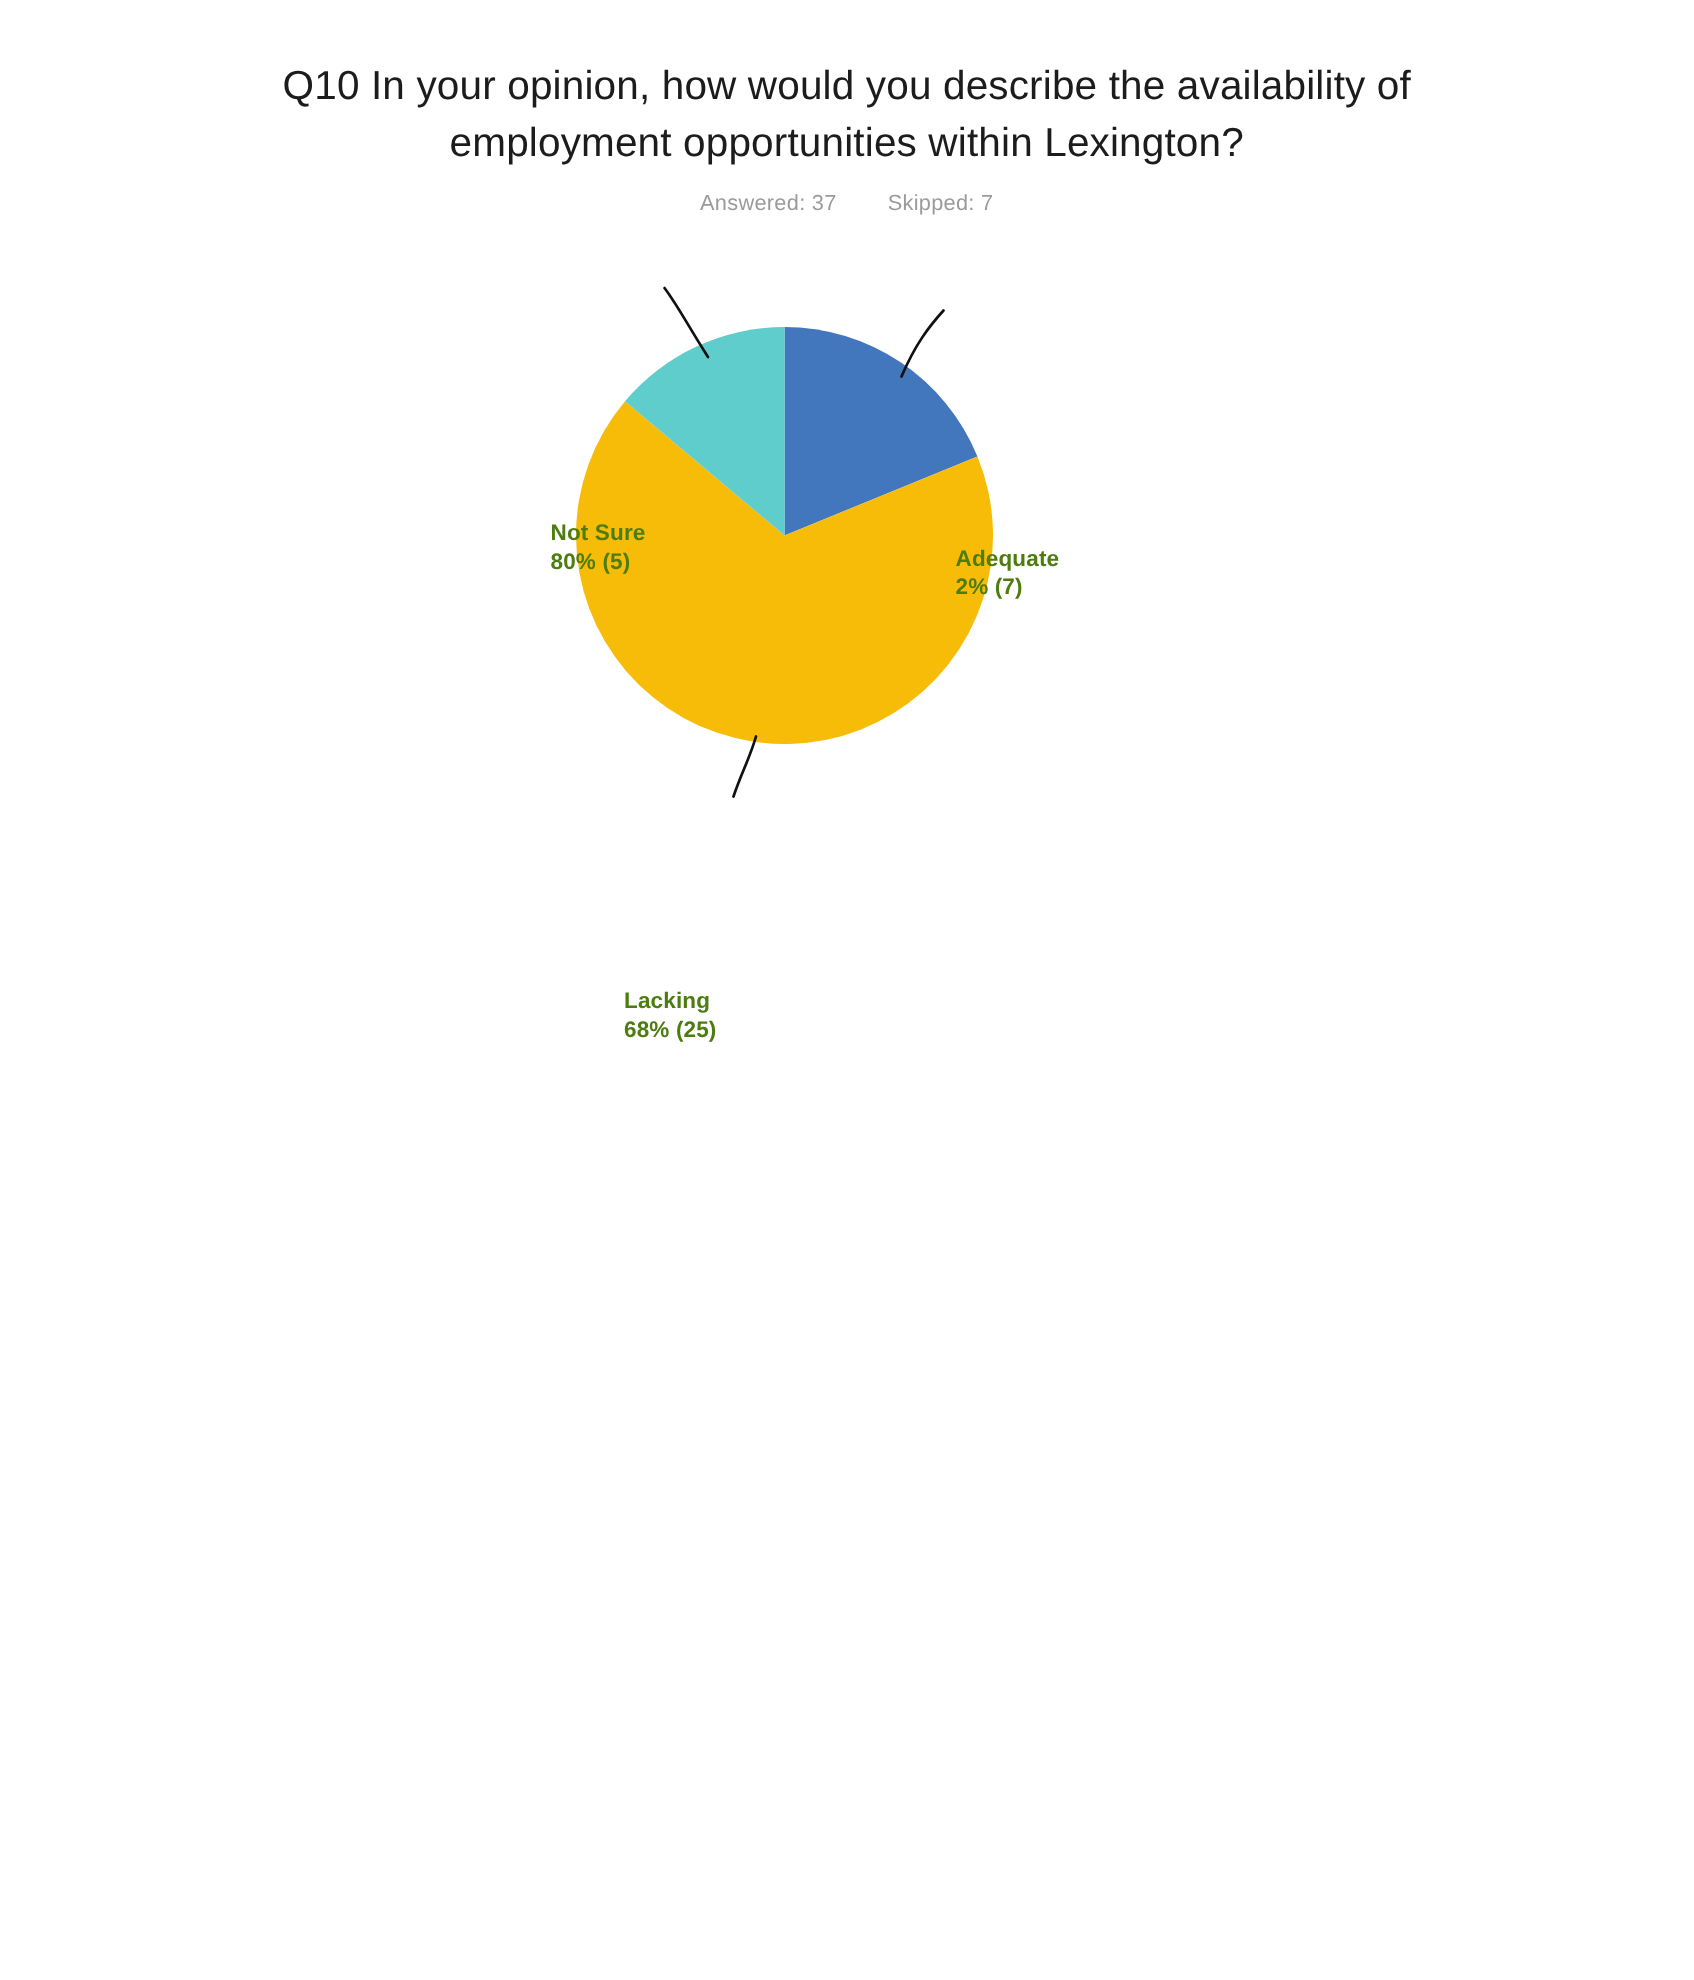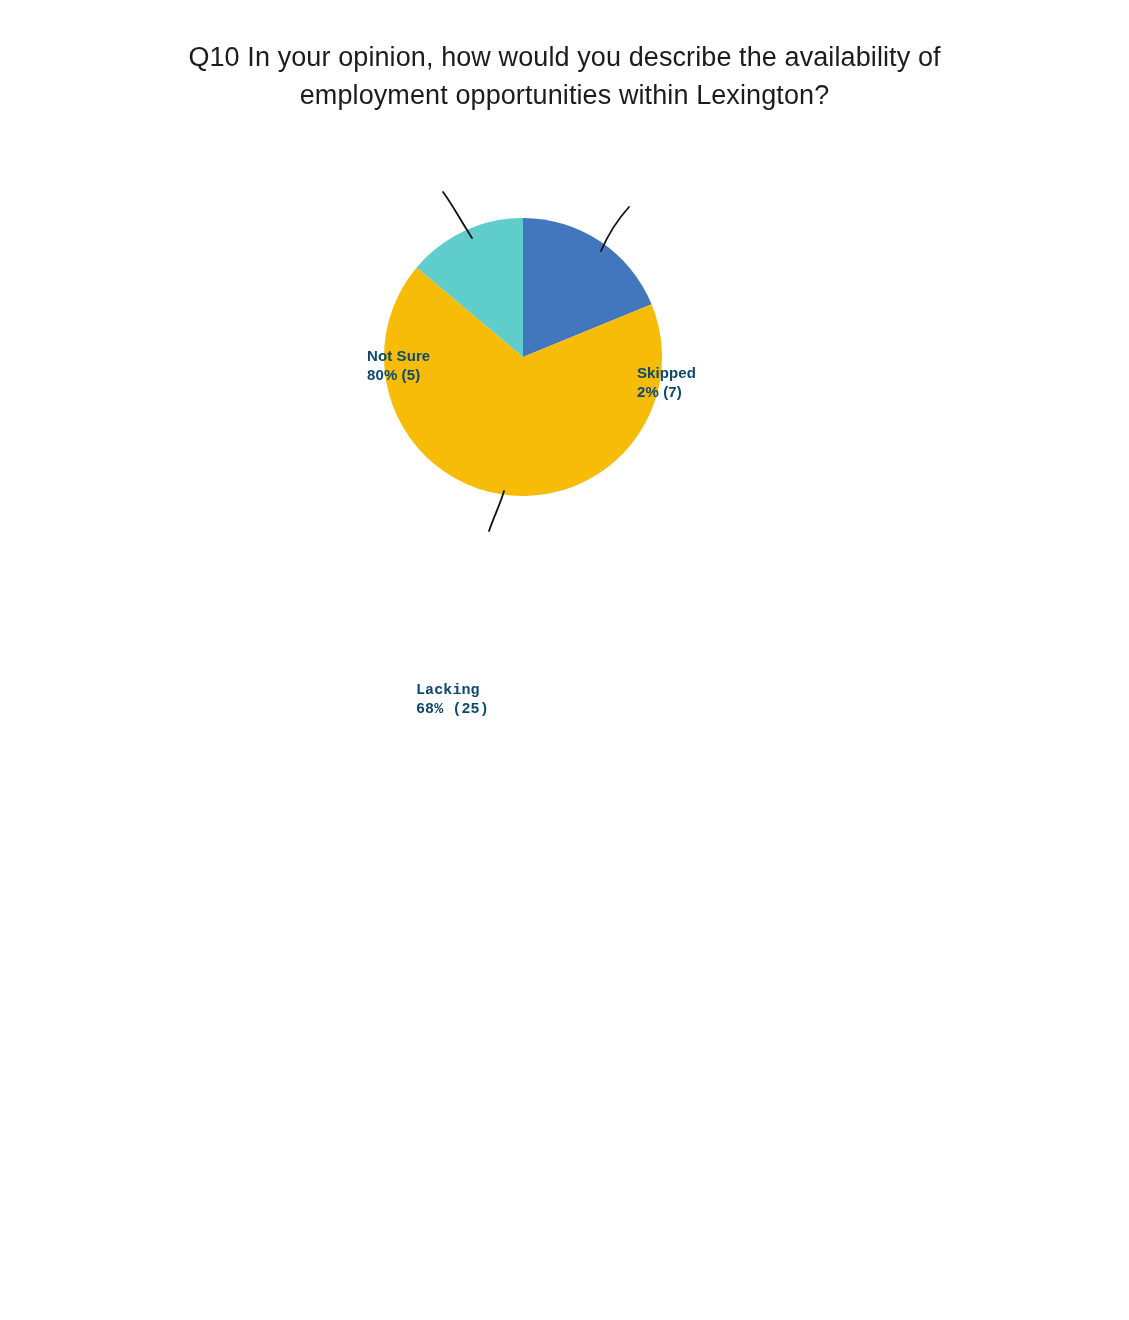--- a/index.html
+++ b/index.html
@@ -72,39 +72,42 @@
     left: 0;
     top: 0;
   }
 
   
   .callout {
     position: absolute;
     font-size: 15px;
     font-weight: bold;
     line-height: 19px;
-    color: #0c4a6e;
+    color: #4d7c0f;
     white-space: nowrap;
     letter-spacing: 0.1px;
   }
   .callout .ln { display: block; }
 
   .callout-not-sure { left: 367px; top: 186px; text-align: left; }
   .callout-adequate { left: 637px; top: 203px; text-align: left; }
-  .callout-lacking  { left: 416px; top: 521px; text-align: left; font-family: Liberation Mono, monospace; }
+  .callout-lacking  { left: 416px; top: 498px; text-align: left; }
 </style>
 </head>
 <body>
 
 <div class="page">
 
   <div class="title-block">
     <h1 class="q-title">Q10 In your opinion, how would you describe the availability of employment opportunities within Lexington?</h1>
   </div>
 
+  <div class="stats-row">
+    <span class="stat">Answered: 37</span><span class="stat">Skipped: 7</span>
+  </div>
 
   <div class="chart-area">
 
     <svg class="chart-svg" width="1129" height="420" viewBox="0 0 1129 420">
 
       <path d="M 523 197 L 523.00 58.00 A 139 139 0 0 1 651.63 144.31 Z" fill="#4276bd"></path>
 
       <path d="M 523 197 L 651.63 144.31 A 139 139 0 1 1 416.67 107.47 Z" fill="#f7bc07"></path>
 
       <path d="M 523 197 L 416.67 107.47 A 139 139 0 0 1 523.00 58.00 Z" fill="#5ecdcb"></path>
@@ -115,21 +118,21 @@
 
       <path d="M 504 331 C 500 345 494 356 489 371" fill="none" stroke="#111111" stroke-width="1.8" stroke-linecap="round"></path>
     </svg>
 
     <div class="callout callout-not-sure">
       <span class="ln">Not Sure</span>
       <span class="ln">80% (5)</span>
     </div>
 
     <div class="callout callout-adequate">
-      <span class="ln">Skipped</span>
+      <span class="ln">Adequate</span>
       <span class="ln">2% (7)</span>
     </div>
 
     <div class="callout callout-lacking">
       <span class="ln">Lacking</span>
       <span class="ln">68% (25)</span>
     </div>
 
   </div>
 </div>

